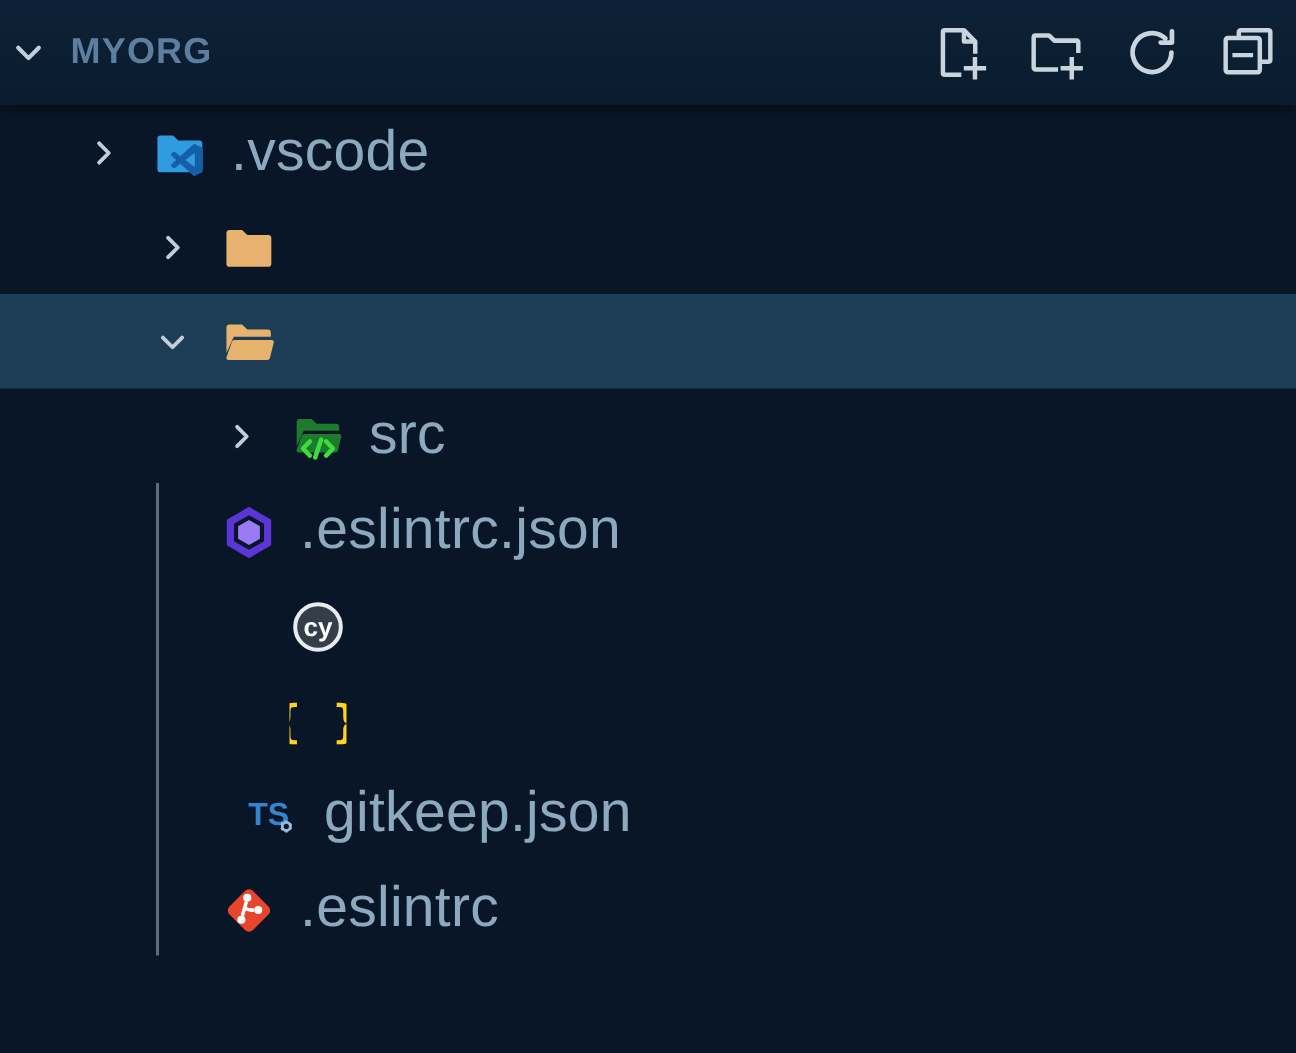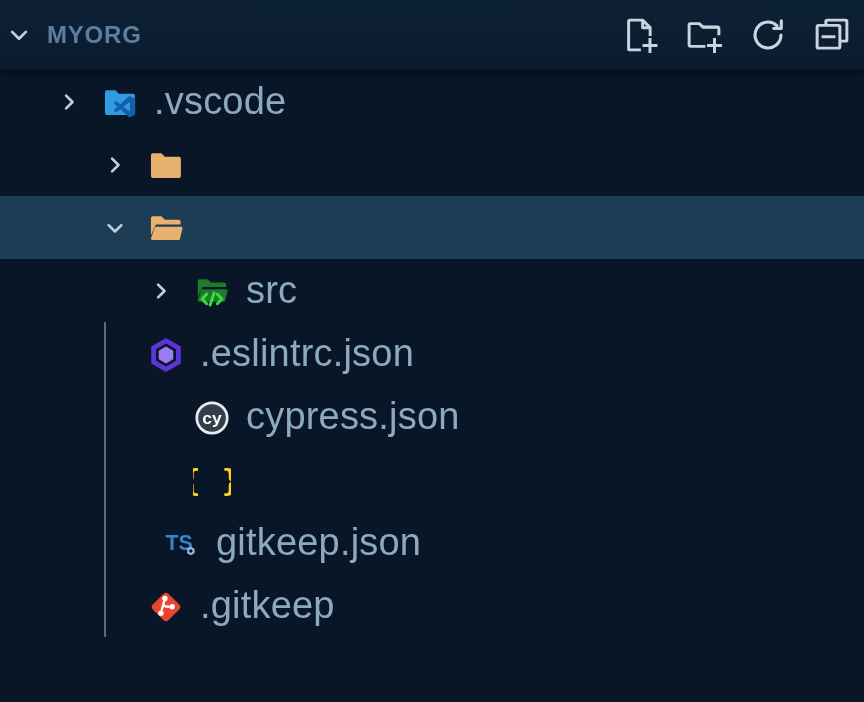--- a/index.html
+++ b/index.html
@@ -206,21 +206,20 @@
     <span class="label">.eslintrc.json</span>
   </div>
     <div class="row" style="padding-left: 142px;">
     <span class="twisty"></span>
     <span class="file-icon">
         <svg viewBox="0 0 24 24">
           <circle cx="12" cy="12" r="9.6" fill="#333e4a" stroke="#e9ecef" stroke-width="1.7"></circle>
           <text x="12" y="15.6" text-anchor="middle" font-family="Liberation Sans, sans-serif" font-size="11" font-weight="bold" fill="#ffffff">cy</text>
         </svg>
       </span>
-    <span class="label">cypress.json</span>
   </div>
     <div class="row" style="padding-left: 142px;">
     <span class="twisty"></span>
     <span class="file-icon">
         <svg viewBox="0 0 24 24">
           <text x="12" y="18.4" text-anchor="middle" font-family="DejaVu Sans Mono, monospace" font-size="19" font-weight="bold" fill="#ffd21e" letter-spacing="1">{ }</text>
         </svg>
       </span>
   </div>
     <div class="row" style="padding-left: 112px;">
@@ -245,17 +244,17 @@
           </g>
           <g fill="#ffffff" stroke="#ffffff">
             <circle cx="11.3" cy="6.6" r="1.7" stroke="none"></circle>
             <circle cx="8.8" cy="15.9" r="1.7" stroke="none"></circle>
             <circle cx="15.9" cy="11.8" r="1.7" stroke="none"></circle>
             <path d="M10.9 8.3 L9.2 14.2" fill="none" stroke-width="1.5"></path>
             <path d="M10.2 10.9 C11.8 12 13.2 11.9 14.2 11.8" fill="none" stroke-width="1.5"></path>
           </g>
         </svg>
       </span>
-    <span class="label">.gitkeep</span>
+    <span class="label">.eslintrc</span>
   </div>
   </div>
 
 <div class="indent-guide" style="left: 104px; top: 322px; height: 315px;"></div>
 
 </body></html>

